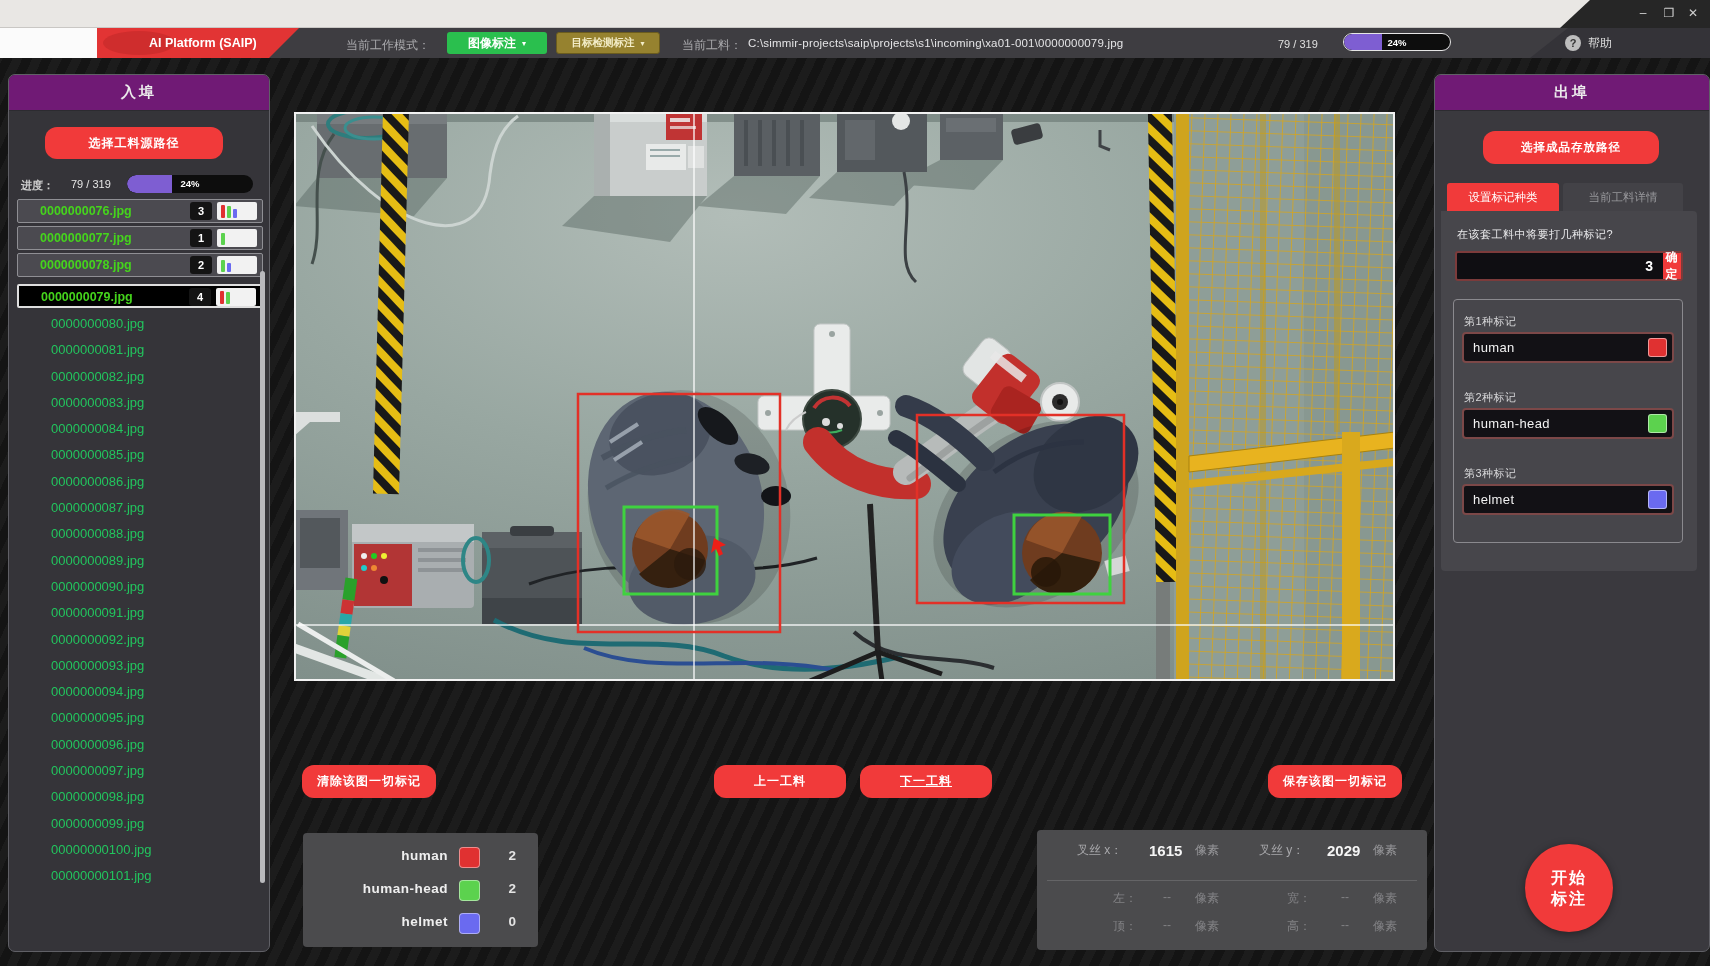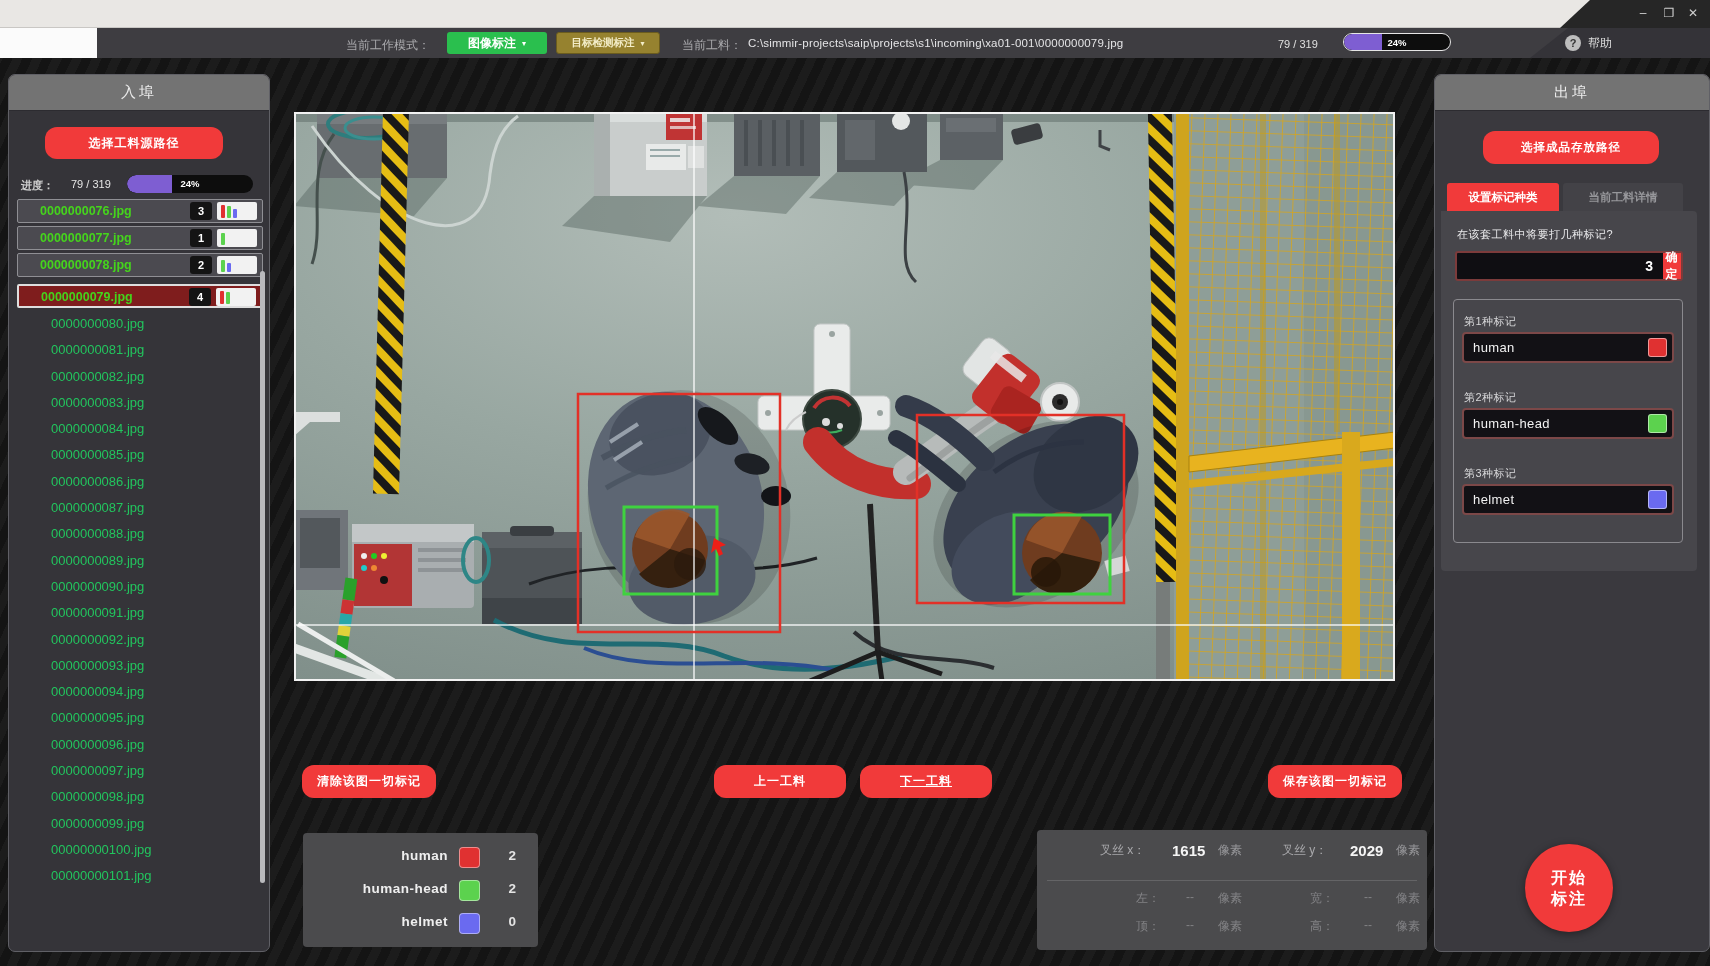--- a/index.html
+++ b/index.html
@@ -33,35 +33,35 @@
   .hdr-pill-fill { position:absolute; left:0; top:0; bottom:0; width:36%; border-radius:9px 0 0 9px; }
   .hdr-pill-text { position:absolute; width:100%; text-align:center; top:3px; color:#fff; font-size:9.5px; font-weight:bold; }
   .appbar-dark-end { position:absolute; left:1530px; top:0; width:180px; height:30px; background:#343338;
     clip-path:polygon(38px 0,100% 0,100% 100%,0 100%); }
   .help-wrap { position:absolute; left:1565px; top:0; width:120px; height:30px; display:flex; align-items:center; gap:7px; color:#ddd; }
   .help-circle { width:16px; height:16px; border-radius:50%; background:#bdbdbd; color:#333; font-size:11px; font-weight:bold; text-align:center; line-height:16px; }
   .help-text { font-size:12px; }
 
   
   .panel { position:absolute; background:#353439; border:1px solid #606066; border-radius:7px; overflow:hidden; }
-  .panel-header { height:36px; background:#737373; color:#ececec; font-size:15px; font-weight:normal;
+  .panel-header { height:36px; background:#701a75; color:#ececec; font-size:15px; font-weight:bold;
     display:flex; align-items:center; justify-content:center; letter-spacing:3px; border-bottom:1px solid #2c2b30;text-align:center; }
   .btn-red { background:#f13a3a; color:#fff; border:none; border-radius:12px; font-size:12px; font-weight:bold;
     font-family:inherit; display:flex; align-items:center; justify-content:center; cursor:pointer; letter-spacing:1px; }
 
   
   #left-panel { left:8px; top:74px; width:262px; height:878px; }
   .lp-select { position:absolute; left:36px; top:52px; width:178px; height:32px; }
   .lp-progress-row { position:absolute; left:10px; top:100px; width:242px; height:18px; font-size:11px; color:#cfcfcf; }
   .lp-progress-label { position:absolute; left:2px; top:3px; font-weight:bold; }
   .lp-progress-count { position:absolute; left:52px; top:3px; color:#e6e6e6; }
   .lp-pill { position:absolute; left:108px; top:0; width:126px; height:18px; background:#0d0d0d; border-radius:9px; overflow:hidden; }
   .file-list { position:absolute; left:8px; top:124px; width:246px; height:744px; overflow:hidden; }
   .file-row { position:relative; height:24px; margin-bottom:3px; background:#4b4a50; border:1px solid #8f8f94; border-radius:2px; }
-  .file-row.selected { border:2px solid #dedede; background:#7f1d1d;margin-top:7px; }
+  .file-row.selected { border:2px solid #dedede; background:#000000;margin-top:7px; }
   .file-row-name { position:absolute; left:22px; top:4px; font-size:12.5px; font-weight:bold; }
   .file-row-badge { position:absolute; right:50px; top:2px; width:22px; height:18px; background:#141414; border-radius:3px;
     color:#fff; font-size:11px; font-weight:bold; text-align:center; line-height:18px; }
   .file-row-chart { position:absolute; right:5px; top:2px; width:40px; height:18px; background:#f2f2f2; border-radius:2px;
     display:flex; align-items:flex-end; gap:2px; padding:2px 0 2px 4px; }
   .file-bar { width:4px; border-radius:1px; }
   .plain-file { height:26.3px; line-height:26.3px; padding-left:34px; color:#22c55e; font-size:13px; }
   .lp-scrollbar { position:absolute; right:4px; top:196px; width:5px; height:612px; background:#b9b9bd; border-radius:3px; }
 
   
@@ -75,31 +75,31 @@
   #btn-save  { left:1268px; width:134px; }
 
   .legend-panel { position:absolute; left:303px; top:833px; width:235px; height:114px; background:#4b4b4d; border-radius:4px; padding-top:8px; }
   .legend-row { position:relative; height:33px; }
   .legend-label { position:absolute; right:90px; top:7px; color:#efefef; font-size:13.5px; font-weight:bold; letter-spacing:.5px; }
   .legend-swatch { position:absolute; right:58px; top:6px; width:21px; height:21px; border-radius:4px; border:1px solid rgba(255,255,255,.45); }
   .legend-count { position:absolute; right:22px; top:7px; color:#e4e4e4; font-size:13.5px; font-weight:bold; }
 
   .info-panel { position:absolute; left:1037px; top:830px; width:390px; height:120px; background:#4b4b4d; border-radius:4px; }
   .ip-row { position:relative; height:26px; }
-  .ip-cell { position:absolute; font-size:12px;margin-left:23px; }
+  .ip-cell { position:absolute; font-size:12px; }
   .ip-label { color:#a9a9ac; }
   .ip-value { color:#f5f5f5; font-weight:bold; font-size:15px; }
   .ip-unit { color:#97979a; }
   .ip-dim .ip-label,.ip-dim .ip-value,.ip-dim .ip-unit { color:#828285; font-weight:normal; font-size:12px; }
   .ip-divider { position:absolute; left:10px; right:10px; top:50px; height:1px; background:rgba(255,255,255,.14); }
 
   
   #right-panel { left:1434px; top:74px; width:276px; height:878px; background:#3a393e; }
   .rp-select { position:absolute; left:48px; top:56px; width:176px; height:33px; font-size:11.5px; }
-  .rp-tab { position:absolute; top:108px; height:28px; font-size:11.5px; font-weight:bold; display:flex; align-items:center; justify-content:center; border-radius:3px 3px 0 0; cursor:pointer;text-align:right; }
+  .rp-tab { position:absolute; top:108px; height:28px; font-size:11.5px; font-weight:normal; display:flex; align-items:center; justify-content:center; border-radius:3px 3px 0 0; cursor:pointer;text-align:right; }
   .rp-tab.active { left:12px; width:112px; background:#f13a3a; color:#fff; }
   .rp-tab.inactive { left:128px; width:120px; background:#434247; color:#97979b; }
   .rp-content { position:absolute; left:6px; top:136px; width:256px; height:360px; background:#47464b; border-radius:0 4px 4px 4px; }
   .rp-question { position:absolute; left:16px; top:16px; font-size:11px; color:#eaeaec; letter-spacing:.5px; }
   .rp-count-wrap { position:absolute; left:14px; top:40px; width:228px; height:30px; border:2px solid #7c3b3b; border-radius:3px; background:#0f0e12; display:flex; }
   .rp-count-input { flex:1; background:transparent; border:none; color:#fff; font-size:14px; font-weight:bold; text-align:right; padding-right:10px; font-family:inherit; outline:none; }
   .rp-confirm { width:58px; border-radius:0; font-size:12px; }
   .rp-groupbox { position:absolute; left:12px; top:88px; width:230px; height:244px; border:1px solid #8a898e; border-radius:4px; }
   .label-section { position:relative; height:76px; }
   .label-title { position:absolute; left:10px; top:14px; font-size:11px; color:#d8d8da; letter-spacing:.5px; }
@@ -117,20 +117,24 @@
 
   <div class="titlebar">
     <div class="title-dark-corner"></div>
     <div class="win-btn" style="right:56px;">–</div>
     <div class="win-btn" style="right:30px;">❐</div>
     <div class="win-btn" style="right:6px;">✕</div>
   </div>
 
   <div class="appbar">
     <div class="appbar-white"></div>
+    <div class="brand">
+      <div class="brand-swoosh"></div>
+      <div class="brand-text">AI Platform (SAIP)</div>
+    </div>
     <div class="appbar-label" style="left:346px;">当前工作模式：</div>
     <div class="mode-btn mode-green">
       <span>图像标注</span>
       <span class="caret">▾</span>
     </div>
     <div class="mode-btn mode-olive">
       <span>目标检测标注</span>
       <span class="caret">▾</span>
     </div>
     <div class="appbar-label" style="left:682px;">当前工料：</div>

